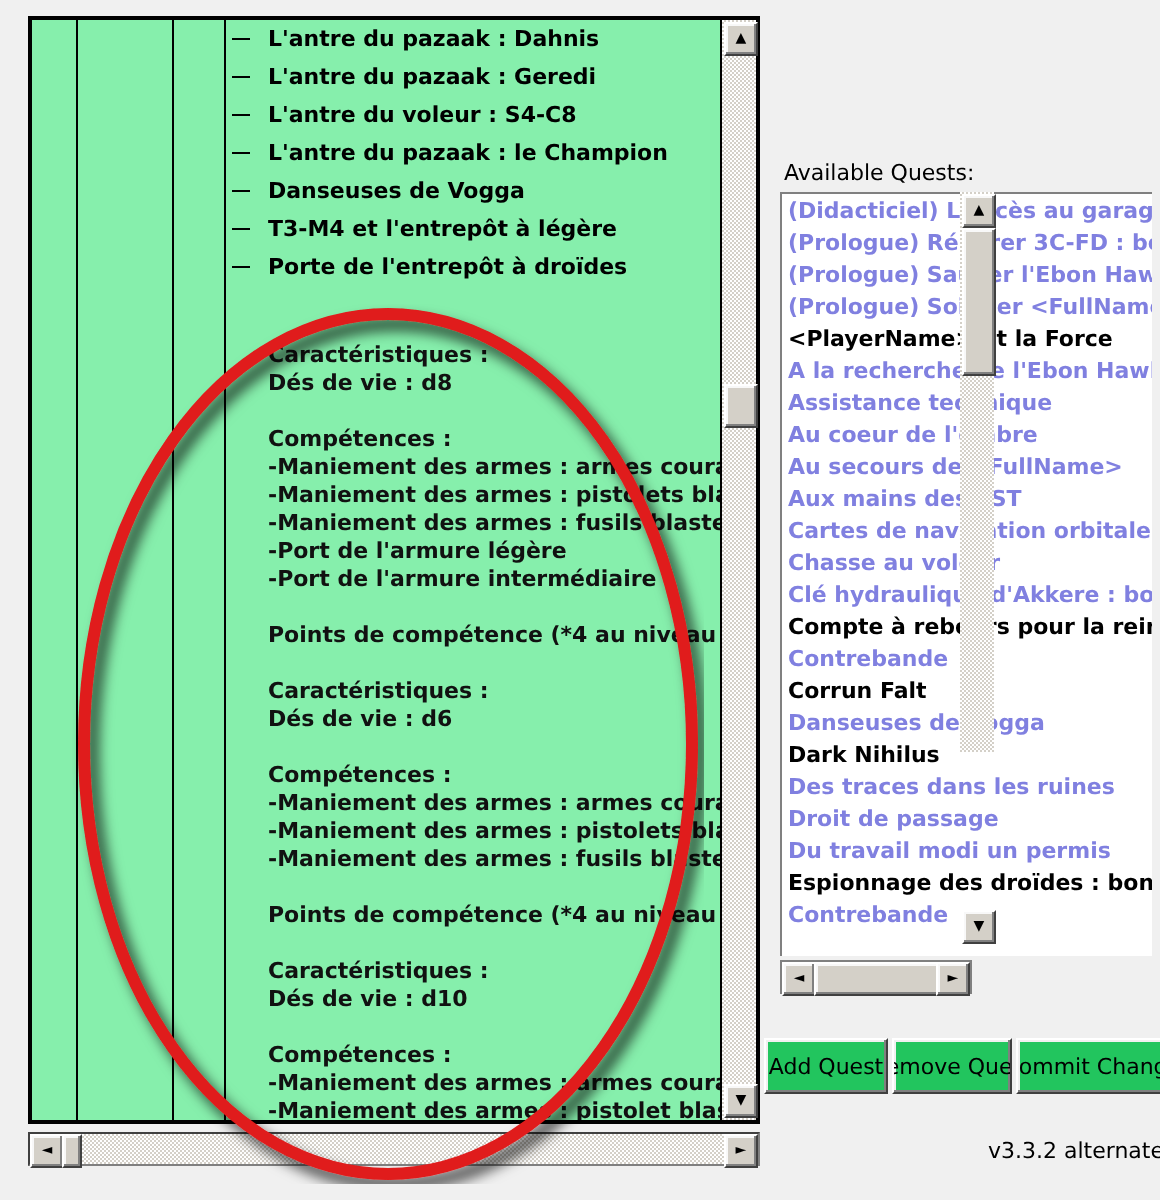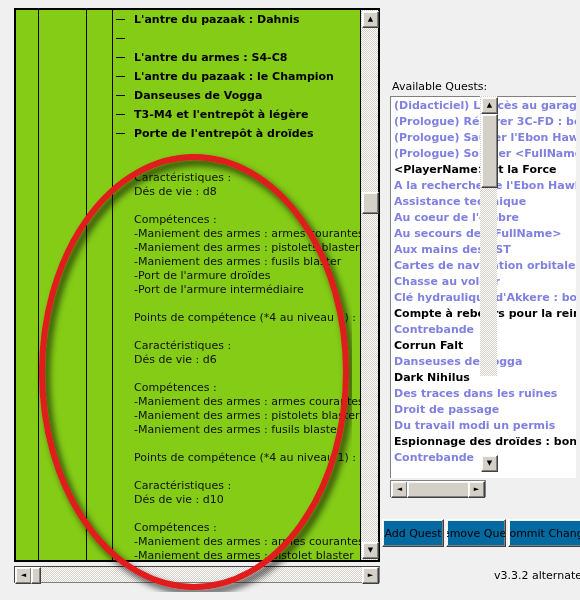--- a/index.html
+++ b/index.html
@@ -12,37 +12,37 @@
   }
   
   #left-panel{
     position:absolute;left:14px;top:8px;width:366px;height:554px;
     box-sizing:border-box;
     border:2px solid #000;
     background:#e0e0e0;
   }
   #tree-viewport{
     position:absolute;left:0;top:0;right:17px;bottom:0;
-    overflow:hidden;background:#84cc16;
+    overflow:hidden;background:#86efac;
   }
   .col-rule{position:absolute;top:0;bottom:0;width:1px;background:#000;}
   #rule1{left:22px;} #rule2{left:70px;} #rule3{left:96px;}
   #tree-items{position:absolute;left:100px;top:0;right:0;}
   .tree-row{
     height:19px;line-height:19px;white-space:nowrap;
     font-weight:bold;font-size:11px;color:#000;
     padding-left:18px;position:relative;
   }
   .tree-row .dash{
     position:absolute;left:0;top:9px;width:9px;height:1px;background:#000;
   }
   .body-block{padding-left:18px;}
   .body-line{
     height:14px;line-height:14px;white-space:nowrap;
-    font-weight:normal;font-size:11px;color:#111;
+    font-weight:bold;font-size:11px;color:#111;
   }
   .body-line.blank{height:14px;}
   
   #left-vscroll{
     position:absolute;right:0;top:0;width:17px;bottom:0;
     background:#fff;
     background-image:
       linear-gradient(45deg,#d4d0c8 25%,transparent 25%,transparent 75%,#d4d0c8 75%),
       linear-gradient(45deg,#d4d0c8 25%,transparent 25%,transparent 75%,#d4d0c8 75%);
     background-size:2px 2px;background-position:0 0,1px 1px;
@@ -123,21 +123,21 @@
     background:#fff;
     background-image:
       linear-gradient(45deg,#d4d0c8 25%,transparent 25%,transparent 75%,#d4d0c8 75%),
       linear-gradient(45deg,#d4d0c8 25%,transparent 25%,transparent 75%,#d4d0c8 75%);
     background-size:2px 2px;background-position:0 0,1px 1px;
     border:1px solid #808080;
   }
   
   .win-btn{
     position:absolute;
-    background:#0369a1;
+    background:#22c55e;
     border:1px solid #fff;border-right-color:#404040;border-bottom-color:#404040;
     box-shadow:inset -1px -1px 0 #808080, inset 1px 1px 0 #f0f0f0;
     font-family:"DejaVu Sans","Liberation Sans",sans-serif;
     font-size:11px;color:#000;
     display:flex;align-items:center;justify-content:center;
     white-space:nowrap;overflow:hidden;
     cursor:default;
   }
   #version{
     position:absolute;left:494px;top:569px;
@@ -152,37 +152,37 @@
 </head>
 <body>
 
 <div id="left-panel">
   <div id="tree-viewport">
     <div class="col-rule" id="rule1"></div>
     <div class="col-rule" id="rule2"></div>
     <div class="col-rule" id="rule3"></div>
     <div id="tree-items">
         <div class="tree-row"><span class="dash"></span><span>L'antre du pazaak : Dahnis</span></div>
-        <div class="tree-row"><span class="dash"></span></div>
-        <div class="tree-row"><span class="dash"></span><span>L'antre du armes : S4-C8</span></div>
+        <div class="tree-row"><span class="dash"></span><span>L'antre du pazaak : Geredi</span></div>
+        <div class="tree-row"><span class="dash"></span><span>L'antre du voleur : S4-C8</span></div>
         <div class="tree-row"><span class="dash"></span><span>L'antre du pazaak : le Champion</span></div>
         <div class="tree-row"><span class="dash"></span><span>Danseuses de Vogga</span></div>
         <div class="tree-row"><span class="dash"></span><span>T3-M4 et l'entrepôt à légère</span></div>
         <div class="tree-row"><span class="dash"></span><span>Porte de l'entrepôt à droïdes</span></div>
         <div class="body-block">
           <div class="body-line blank"></div>
           <div class="body-line blank"></div>
           <div class="body-line">Caractéristiques :</div>
           <div class="body-line">Dés de vie : d8</div>
           <div class="body-line blank"></div>
           <div class="body-line">Compétences :</div>
           <div class="body-line">-Maniement des armes : armes courantes</div>
           <div class="body-line">-Maniement des armes : pistolets blaster</div>
           <div class="body-line">-Maniement des armes : fusils blaster</div>
-          <div class="body-line">-Port de l'armure droïdes</div>
+          <div class="body-line">-Port de l'armure légère</div>
           <div class="body-line">-Port de l'armure intermédiaire</div>
           <div class="body-line blank"></div>
           <div class="body-line">Points de compétence (*4 au niveau 1) : (0 + modi</div>
           <div class="body-line blank"></div>
           <div class="body-line">Caractéristiques :</div>
           <div class="body-line">Dés de vie : d6</div>
           <div class="body-line blank"></div>
           <div class="body-line">Compétences :</div>
           <div class="body-line">-Maniement des armes : armes courantes</div>
           <div class="body-line">-Maniement des armes : pistolets blaster</div>

